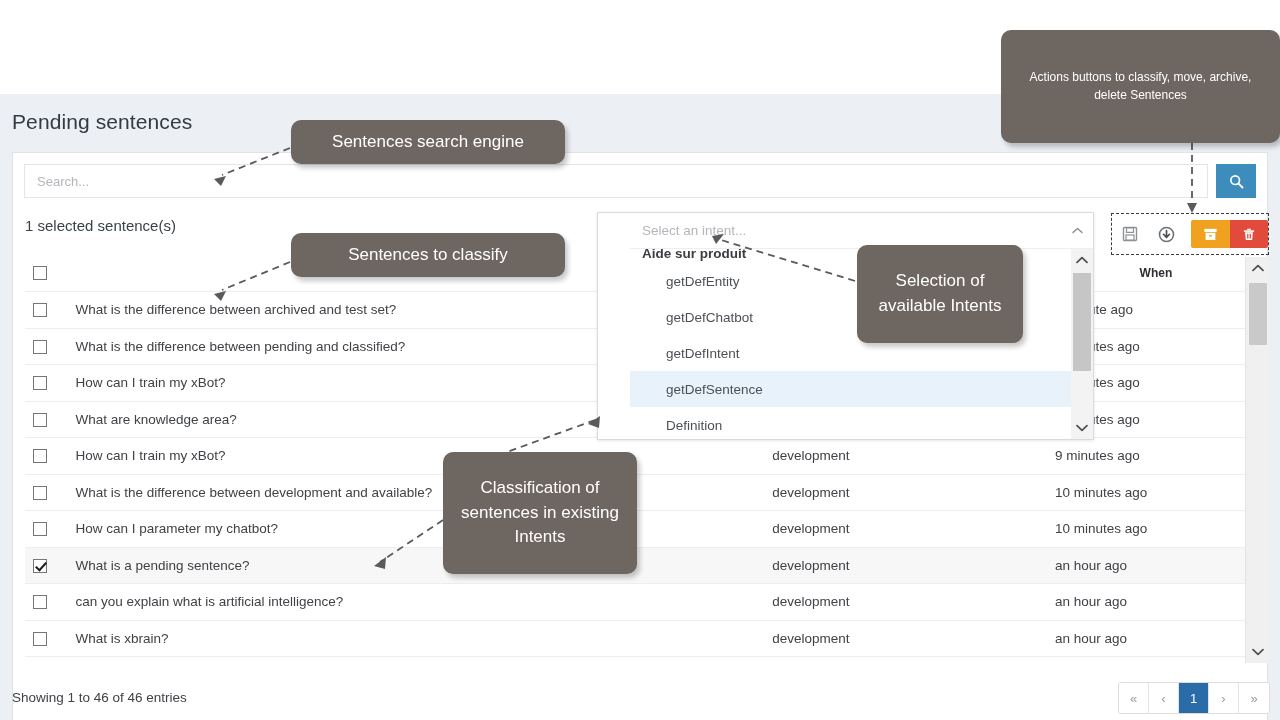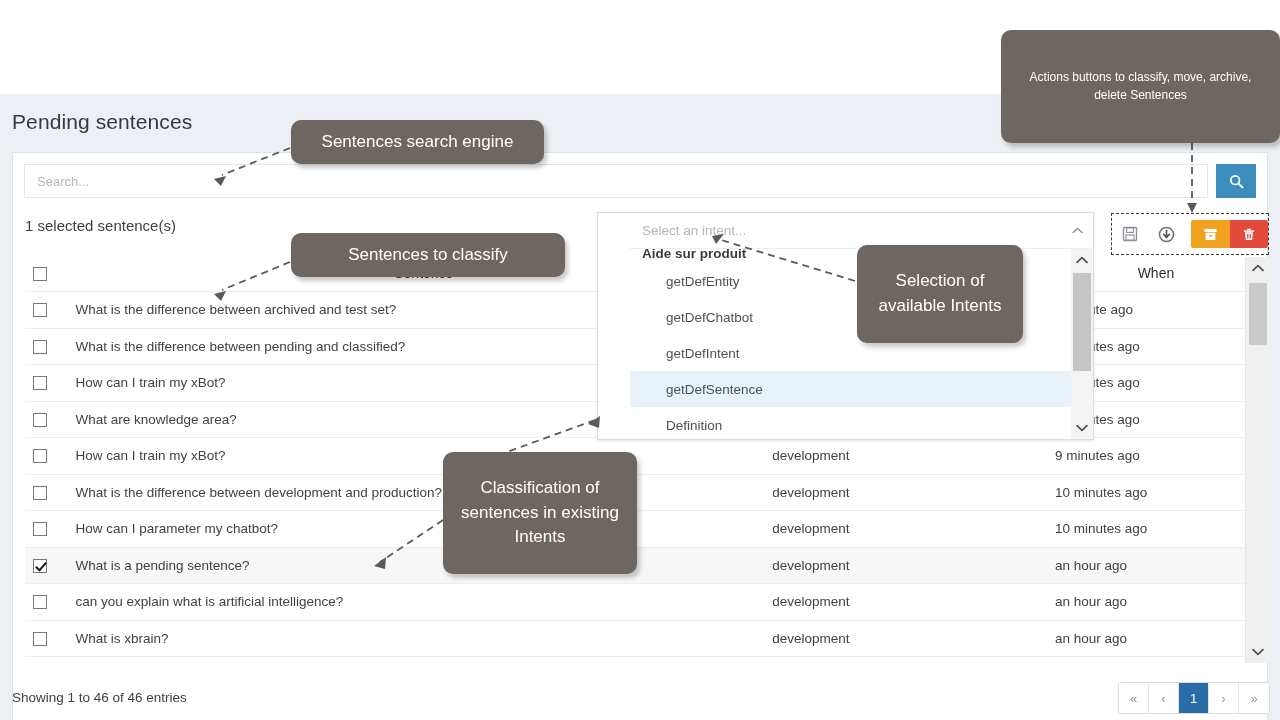--- a/index.html
+++ b/index.html
@@ -86,21 +86,21 @@
     overflow: hidden;
   }
   .tbl { width: 1232px; border-collapse: collapse; table-layout: fixed; }
   .tbl th, .tbl td {
     border-bottom: 1px solid #eceef0;
     font-size: 13.5px;
     color: #3f4246;
     height: 36.5px;
     vertical-align: middle;
   }
-  .tbl th { font-weight: normal; color: #2c3035; font-size: 14px; }
+  .tbl th { font-weight: bold; color: #2c3035; font-size: 12px; }
   .col-cb   { width: 40px;  text-align: left; padding-left: 8px; }
   .col-sent { width: 700px; padding-left: 10px; }
   .col-env  { width: 270px; text-align: left; padding-left: 0; color: #4a4d51; }
   .col-when { width: 210px; padding-left: 10px; }
   tr.selected td { background: #f7f7f7; }
   .cbx {
     width: 14px; height: 14px;
     border: 1px solid #767676;
     display: inline-block; position: relative;
     background: #fff; cursor: pointer; vertical-align: middle;
@@ -191,21 +191,21 @@
     color: #ffffff;
     border-radius: 10px;
     text-align: center;
     display: flex; align-items: center; justify-content: center;
     box-shadow: 3px 4px 5px rgba(0,0,0,.22);
     font-size: 17px;
     line-height: 1.45;
     padding: 8px 14px;
   }
   #callout-actions  { left: 1001px; top: 30px;  width: 279px; height: 113px; font-size: 12px; }
-  #callout-search   { left: 291px;  top: 120px; width: 253px; height: 44px; }
+  #callout-search   { left: 291px;  top: 120px; width: 274px; height: 44px; }
   #callout-classify { left: 291px;  top: 233px; width: 274px; height: 44px; }
   #callout-intents  { left: 857px;  top: 245px; width: 166px; height: 98px; }
   #callout-existing { left: 443px;  top: 452px; width: 194px; height: 122px; }
 
   .lead { position: absolute; left: 0; top: 0; pointer-events: none; }
 </style>
 </head>
 <body>
 
 <div id="root">
@@ -301,21 +301,21 @@
               <td class="col-when">9 minutes ago</td>
             </tr>
             <tr>
               <td class="col-cb"><span class="cbx"></span></td>
               <td class="col-sent">How can I train my xBot?</td>
               <td class="col-env">development</td>
               <td class="col-when">9 minutes ago</td>
             </tr>
             <tr>
               <td class="col-cb"><span class="cbx"></span></td>
-              <td class="col-sent">What is the difference between development and production?</td>
+              <td class="col-sent">What is the difference between development and available?</td>
               <td class="col-env">development</td>
               <td class="col-when">10 minutes ago</td>
             </tr>
             <tr>
               <td class="col-cb"><span class="cbx"></span></td>
               <td class="col-sent">How can I parameter my chatbot?</td>
               <td class="col-env">development</td>
               <td class="col-when">10 minutes ago</td>
             </tr>
             <tr class="selected">

